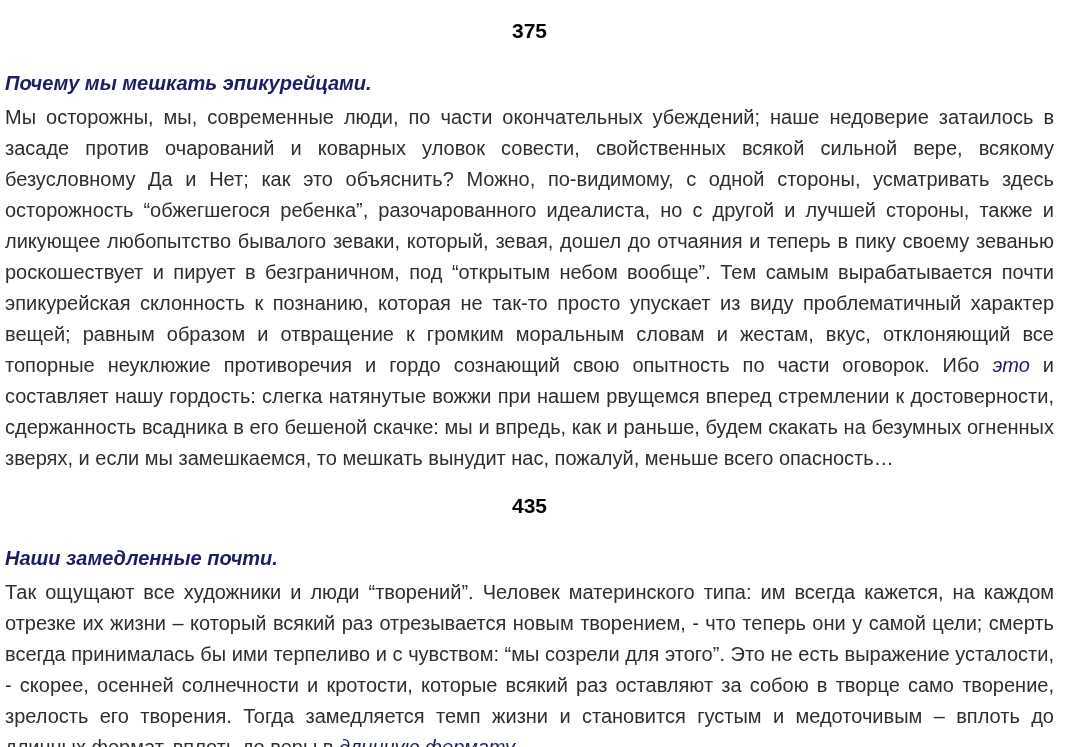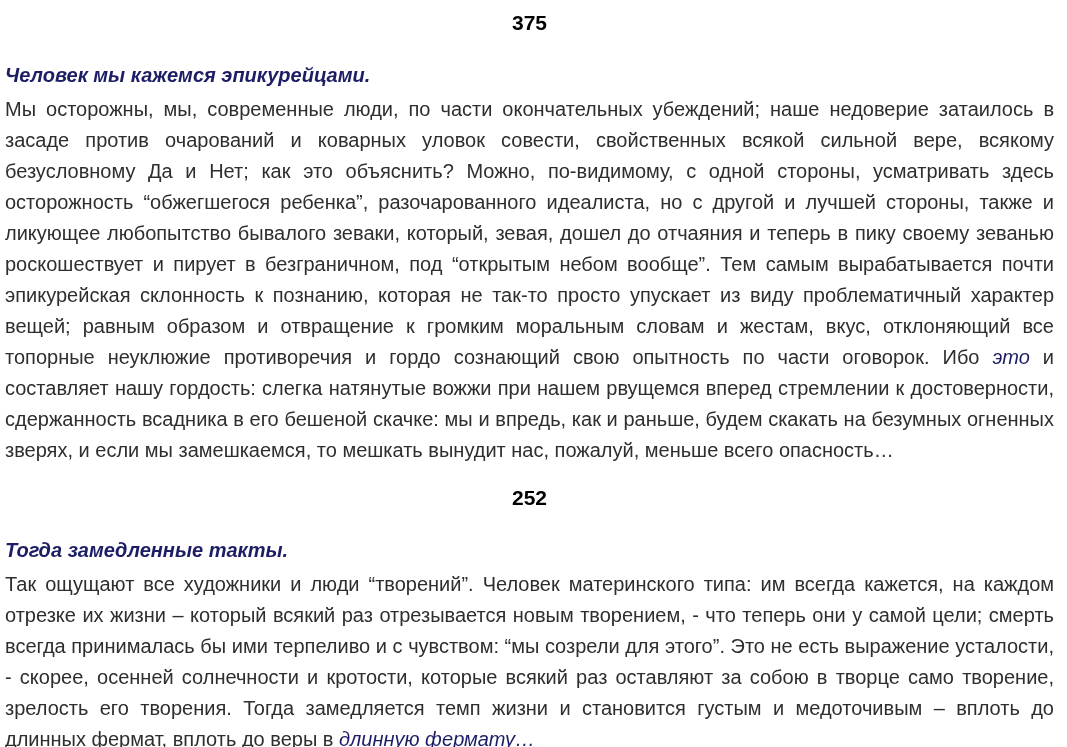--- a/index.html
+++ b/index.html
@@ -5,21 +5,21 @@
   html, body {
     margin: 0;
     padding: 0;
     background: var(--background, #ffffff);
     font-family: "Liberation Sans", "DejaVu Sans", sans-serif;
   }
   .page {
     width: 1067px;
     height: 747px;
     box-sizing: border-box;
-    padding: 8px 13px 8px 5px;
+    padding: 16px 13px 8px 5px;
     background: var(--background, #ffffff);
     overflow: hidden;
   }
   .section-number {
     margin: 0 0 22px 0;
     text-align: center;
     font-size: 21px;
     line-height: 30px;
     font-weight: bold;
     color: var(--heading, #000000);
@@ -47,23 +47,23 @@
     color: var(--emphasis, #1d1d66);
   }
 </style>
 </head>
 <body>
 
 <div class="page">
 
   <section class="section">
     <div class="section-number">375</div>
-    <h2 class="section-title">Человек мы кажемся эпикурейцами.</h2>
+    <h2 class="section-title">Почему мы мешкать эпикурейцами.</h2>
     <p class="body-text"><span>Мы осторожны, мы, современные люди, по части окончательных убеждений; наше недоверие затаилось в засаде против очарований и коварных уловок совести, свойственных всякой сильной вере, всякому безусловному Да и Нет; как это объяснить? Можно, по-видимому, с одной стороны, усматривать здесь осторожность “обжегшегося ребенка”, разочарованного идеалиста, но с другой и лучшей стороны, также и ликующее любопытство бывалого зеваки, который, зевая, дошел до отчаяния и теперь в пику своему зеванью роскошествует и пирует в безграничном, под “открытым небом вообще”. Тем самым вырабатывается почти эпикурейская склонность к познанию, которая не так-то просто упускает из виду проблематичный характер вещей; равным образом и отвращение к громким моральным словам и жестам, вкус, отклоняющий все топорные неуклюжие противоречия и гордо сознающий свою опытность по части оговорок. Ибо </span><span class="emphasis">это</span><span> и составляет нашу гордость: слегка натянутые вожжи при нашем рвущемся вперед стремлении к достоверности, сдержанность всадника в его бешеной скачке: мы и впредь, как и раньше, будем скакать на безумных огненных зверях, и если мы замешкаемся, то мешкать вынудит нас, пожалуй, меньше всего опасность…</span></p>
   </section>
 
   <section class="section">
-    <div class="section-number">252</div>
-    <h2 class="section-title">Тогда замедленные такты.</h2>
+    <div class="section-number">435</div>
+    <h2 class="section-title">Наши замедленные почти.</h2>
     <p class="body-text"><span>Так ощущают все художники и люди “творений”. Человек материнского типа: им всегда кажется, на каждом отрезке их жизни – который всякий раз отрезывается новым творением, - что теперь они у самой цели; смерть всегда принималась бы ими терпеливо и с чувством: “мы созрели для этого”. Это не есть выражение усталости, - скорее, осенней солнечности и кротости, которые всякий раз оставляют за собою в творце само творение, зрелость его творения. Тогда замедляется темп жизни и становится густым и медоточивым – вплоть до длинных фермат, вплоть до веры в </span><span class="emphasis">длинную фермату…</span><span></span></p>
   </section>
 
 </div>
 
 </body></html>

